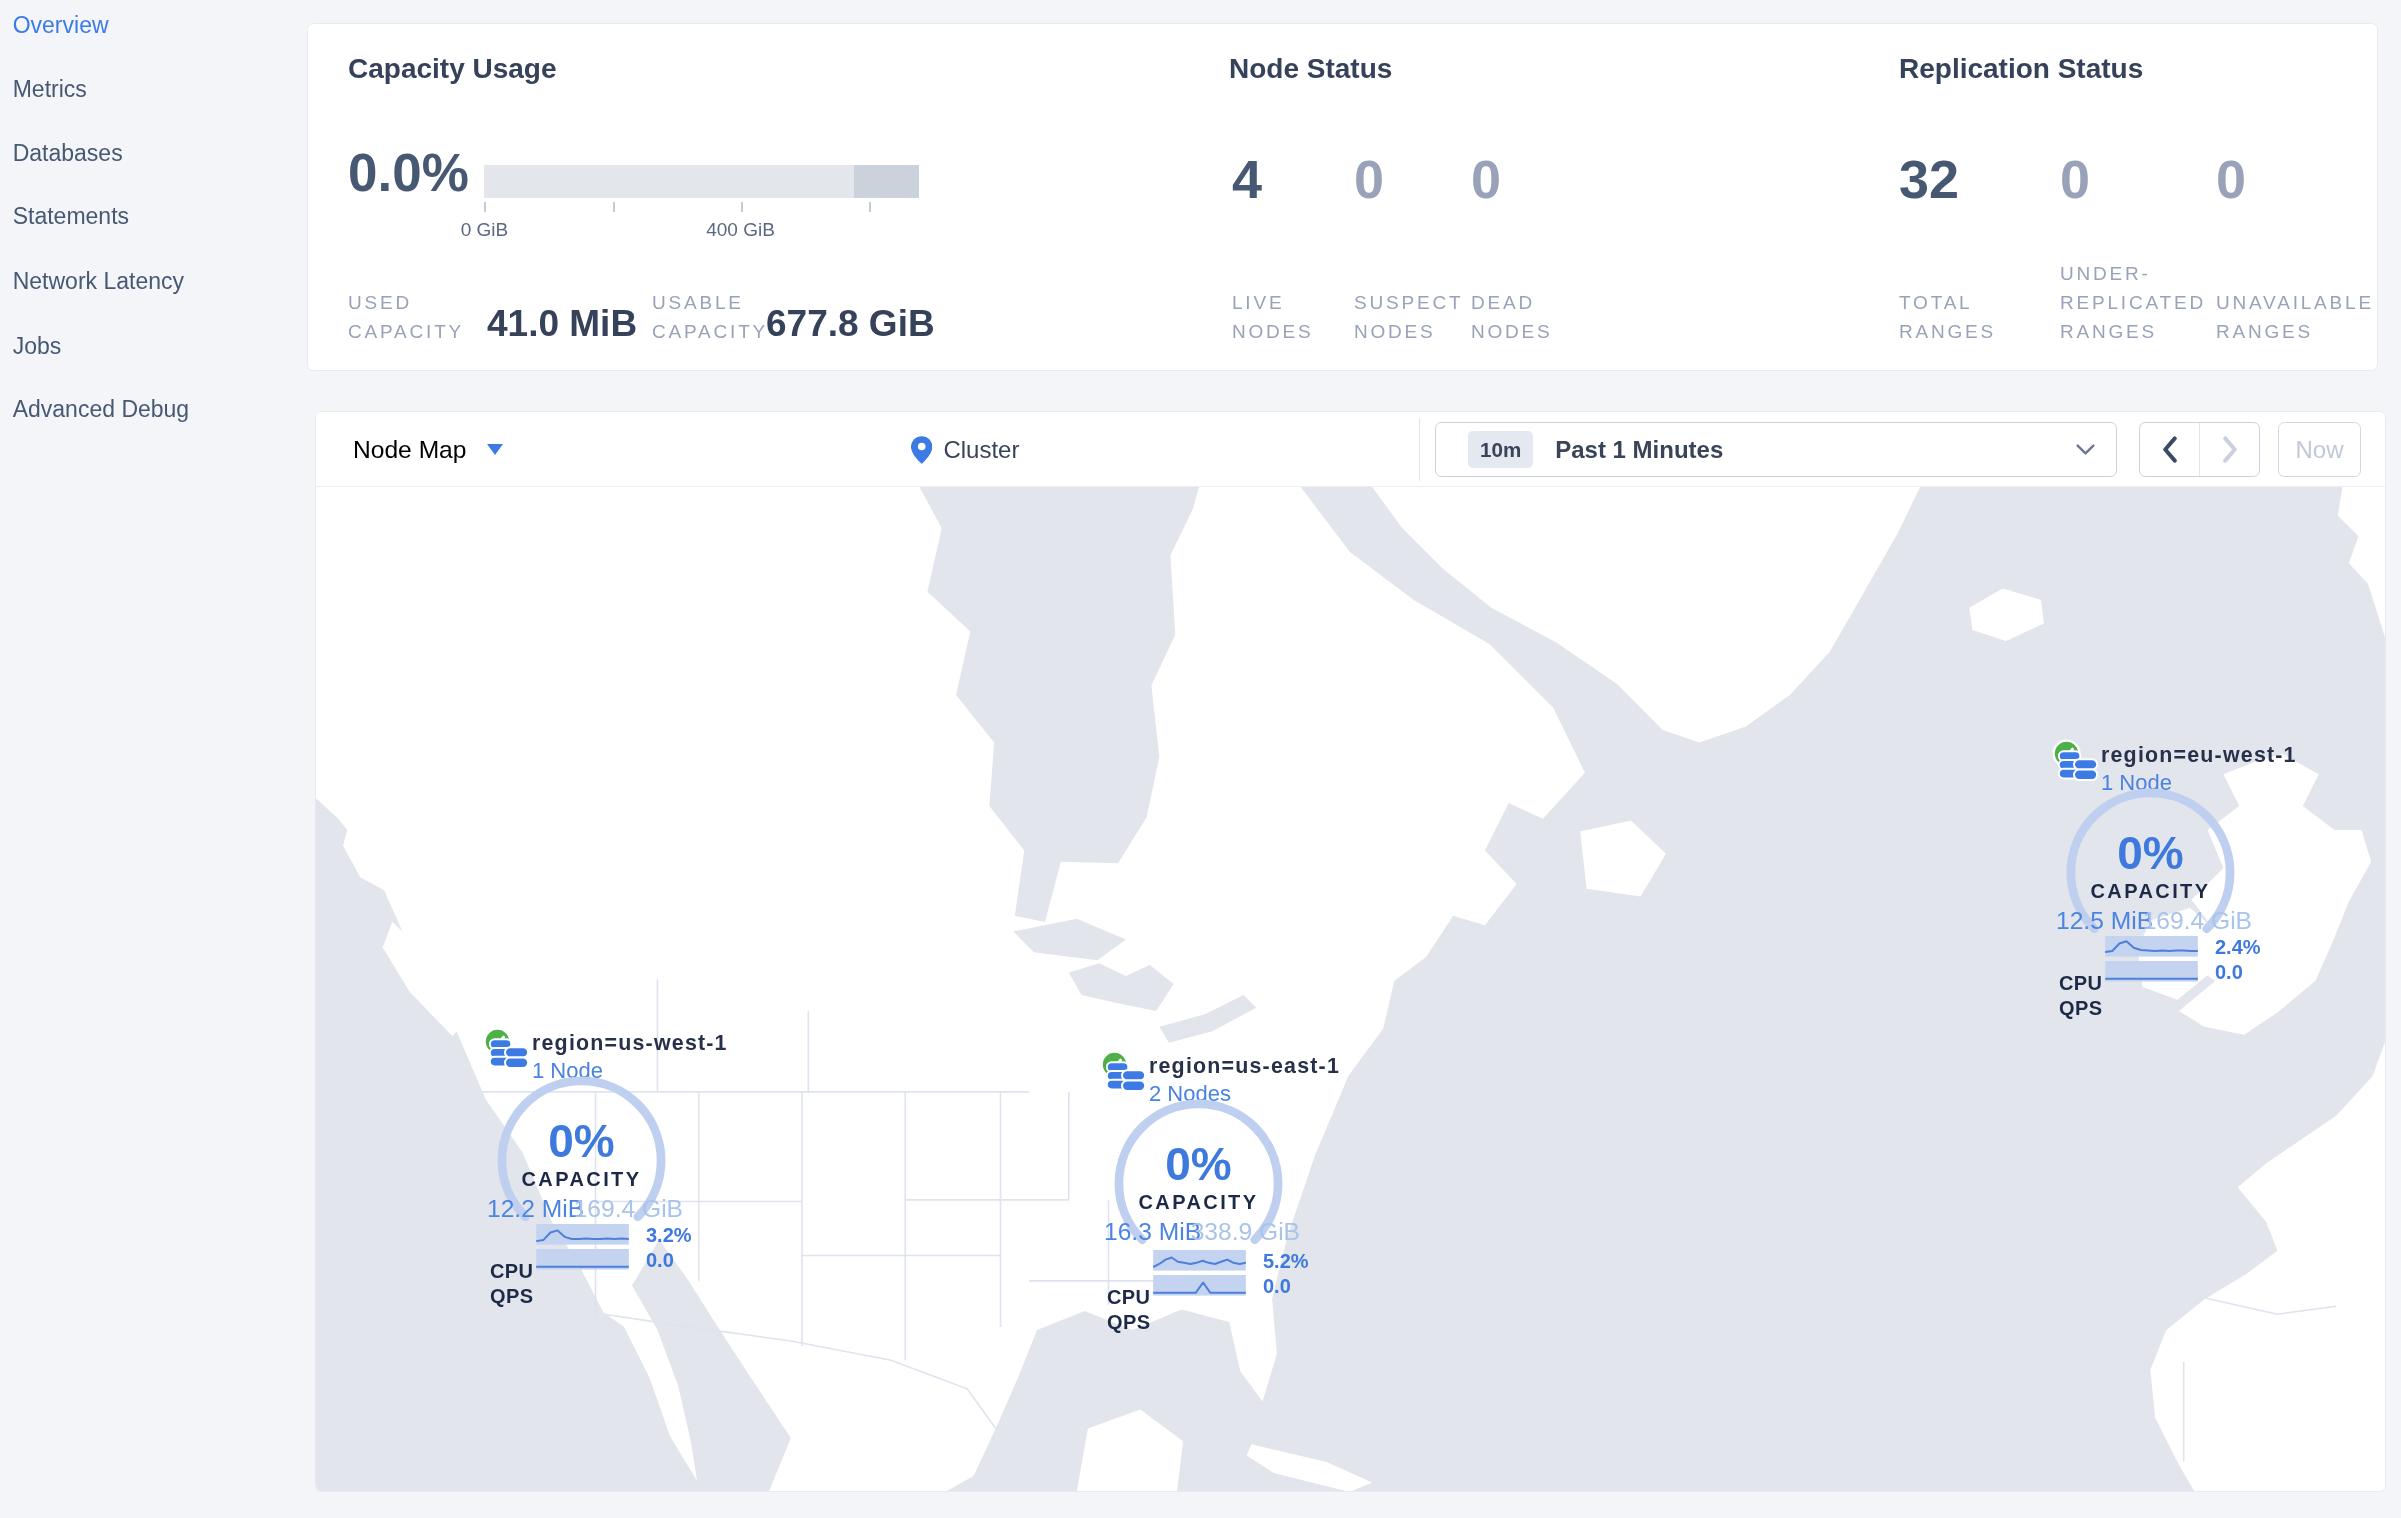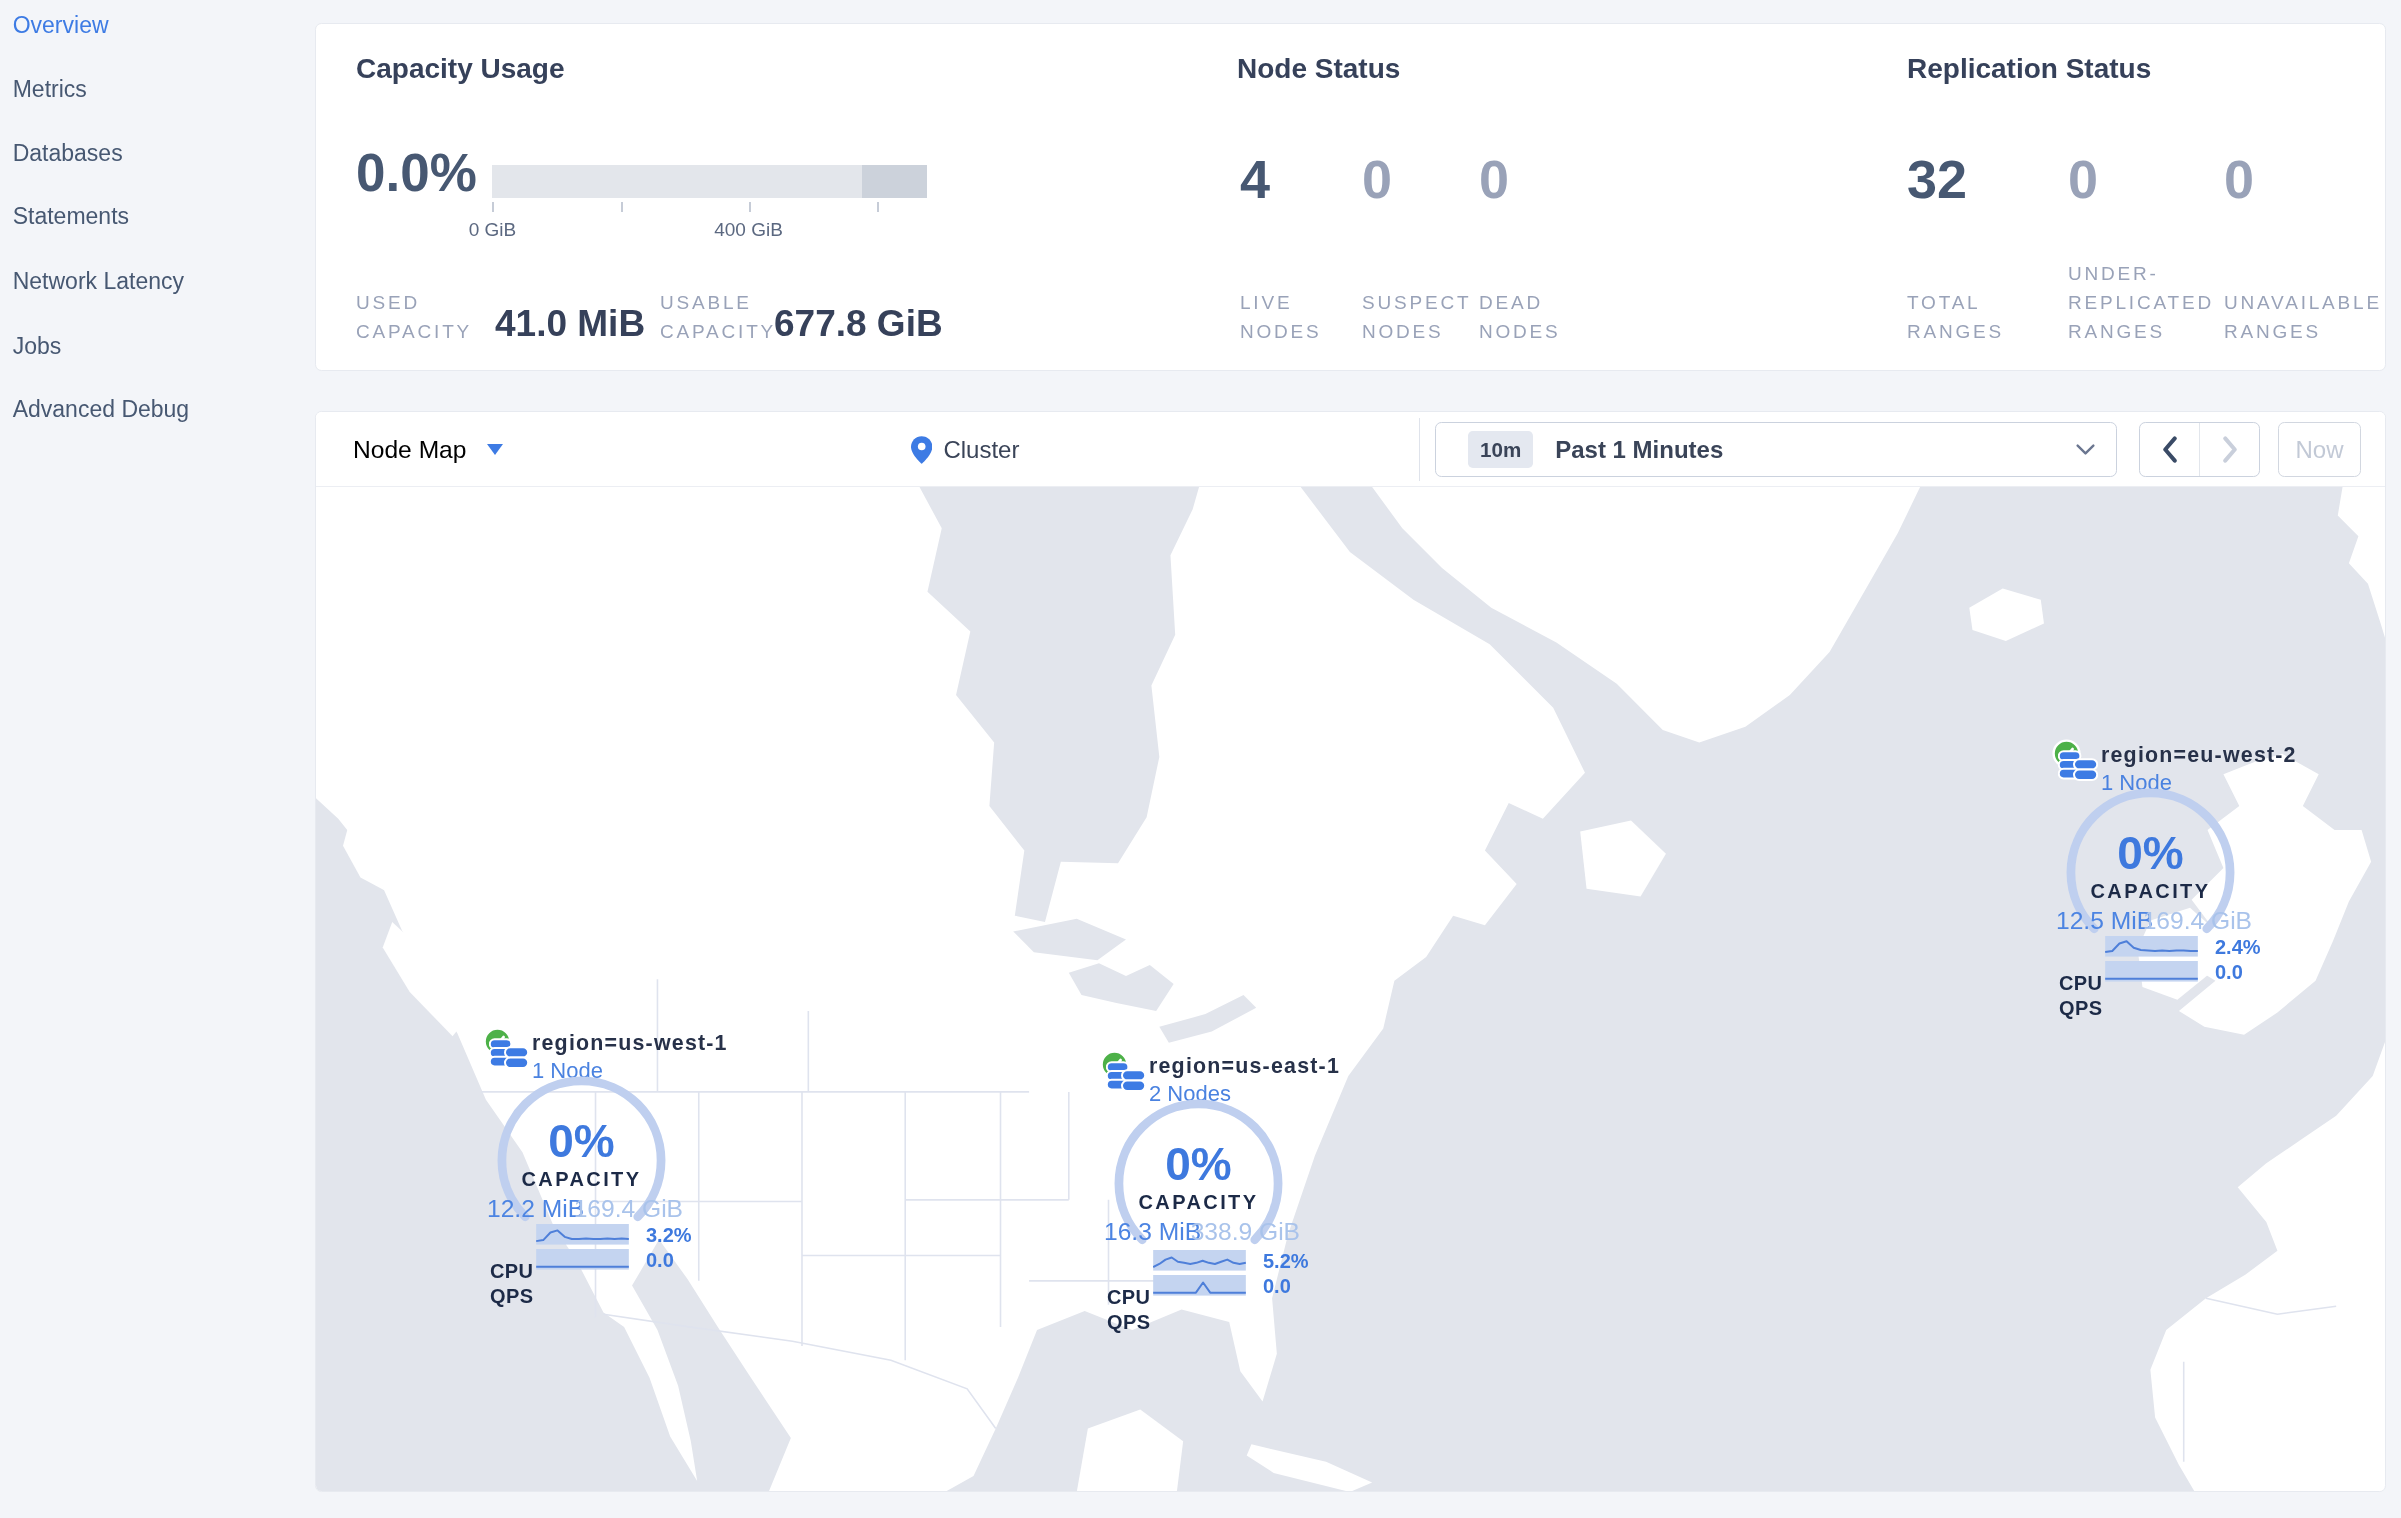--- a/index.html
+++ b/index.html
@@ -10,21 +10,21 @@
     font-family:"Liberation Sans", sans-serif;
     color:#475872;
     overflow:hidden;
   }
   
   .sidebar { position:absolute; left:0; top:0; width:315px; height:1518px; background:#F3F5F9; }
   .side-item { position:absolute; left:12.7px; font-size:23px; color:#475872; cursor:pointer; white-space:nowrap; }
   .side-item.active { color:#3D7BE4; }
   
   .card { position:absolute; background:#fff; border:0.8px solid #E7EAF0; border-radius:6.4px; }
-  #stats-card { left:315px; top:23px; width:2071px; height:348px; }
+  #stats-card { left:307px; top:23px; width:2071px; height:348px; }
   #map-card  { left:315px; top:411px; width:2071px; height:1081px; overflow:hidden; }
   .panel-title { position:absolute; top:29px; font-size:28px; font-weight:600; color:#36415A; white-space:nowrap; }
   
   .big-pct { position:absolute; left:40px; top:118px; font-size:53px; font-weight:700; color:#475872; }
   .cap-bar { position:absolute; left:176px; top:141px; width:435px; height:33px; background:#E3E6EB; }
   .cap-bar-dark { position:absolute; right:0; top:0; height:33px; width:15%; background:#CCD2DB; }
   .cap-tick { position:absolute; top:178px; width:1.6px; height:10.3px; background:#C6CCD7; }
   .cap-tick-label { position:absolute; top:195px; width:95px; text-align:center; font-size:19px; color:#5B6880; }
   .stat-label { position:absolute; bottom:24px; font-size:19px; letter-spacing:2.8px; line-height:29px; color:#99A2B8; white-space:pre-line; }
   .stat-value { position:absolute; bottom:25.4px; font-size:37px; font-weight:700; color:#36415A; white-space:nowrap; }
@@ -274,21 +274,21 @@
       </svg>
       <svg class="m-db" width="40" height="40" viewBox="0 0 50 50">
         <g fill="#3D7BE4" stroke="#fff" stroke-width="2.5">
           <rect x="1" y="4" width="27" height="12" rx="6"></rect>
           <rect x="1" y="15" width="27" height="12" rx="6"></rect>
           <rect x="1" y="26" width="27" height="12" rx="6"></rect>
           <rect x="20" y="14" width="29" height="13" rx="6.5"></rect>
           <rect x="20" y="27" width="29" height="13" rx="6.5"></rect>
         </g>
       </svg>
-      <div class="m-name">region=eu-west-2</div>
+      <div class="m-name">region=eu-west-1</div>
       <div class="m-link">1 Node</div>
       <svg class="m-gauge" width="191" height="191" viewBox="-120 -120 240 240">
         <path d="M -70.7,70.7 A 100,100 0 1 1 70.7,70.7" fill="none" stroke="#BFCFEF" stroke-width="11" stroke-linecap="round"></path>
       </svg>
       <div class="m-pct">0%</div>
       <div class="m-cap">CAPACITY</div>
       <div class="m-used">12.5 MiB</div>
       <div class="m-usable">169.4 GiB</div>
       <div class="m-row-label" style="top:64px">CPU</div>
       <div class="m-spark" style="top:64px"><svg width="93" height="20.6" viewBox="0 0 117 26">

